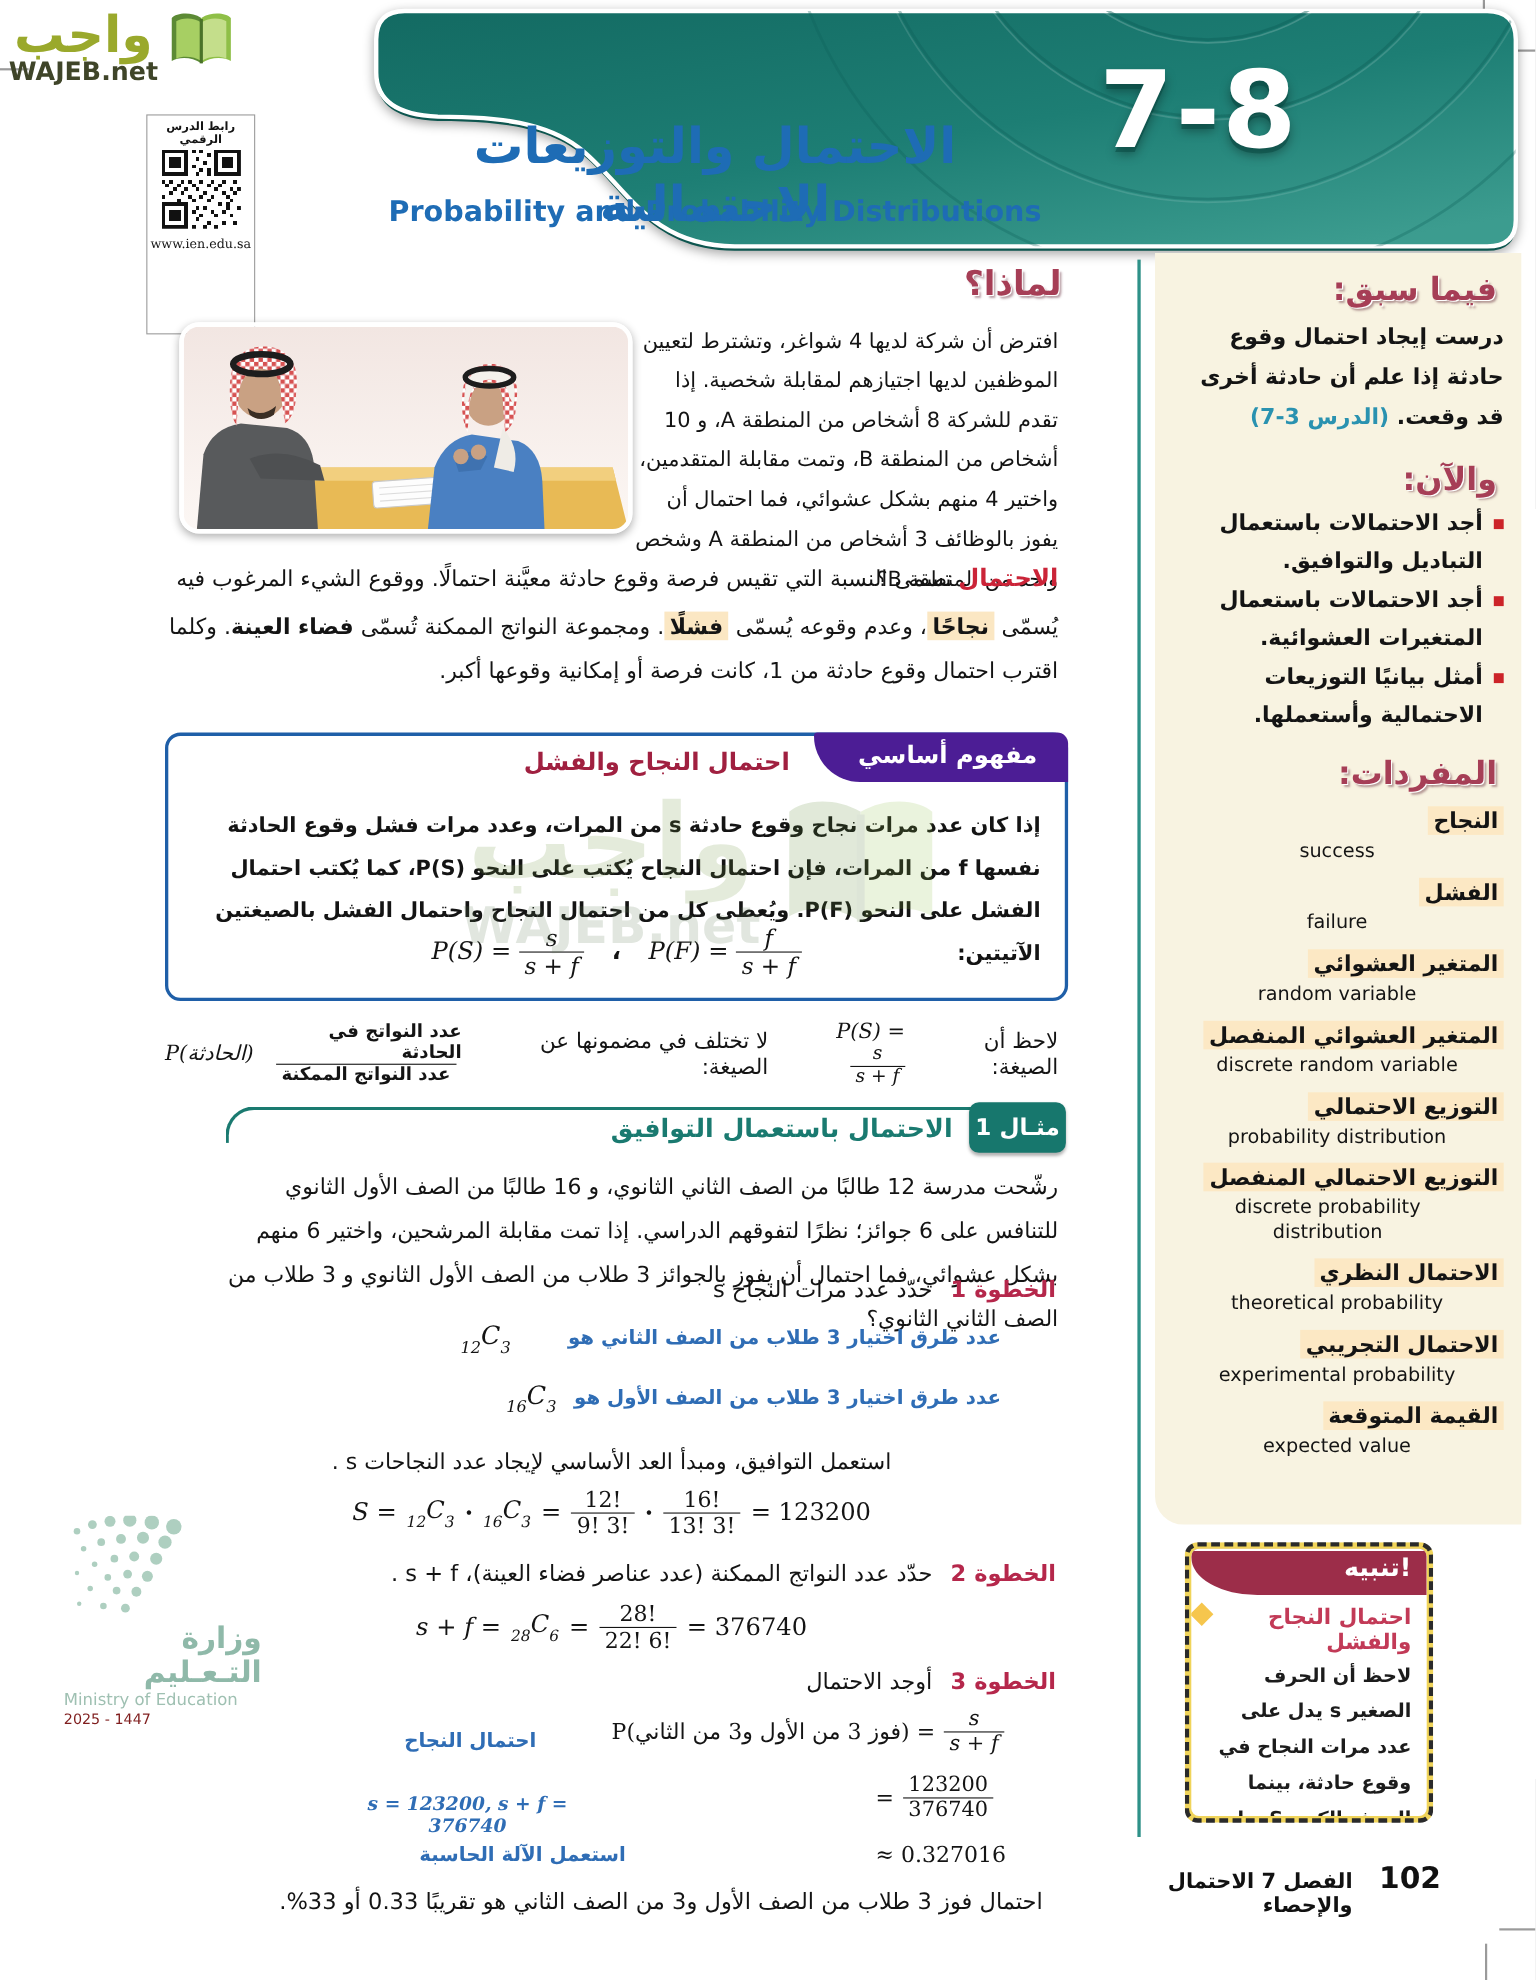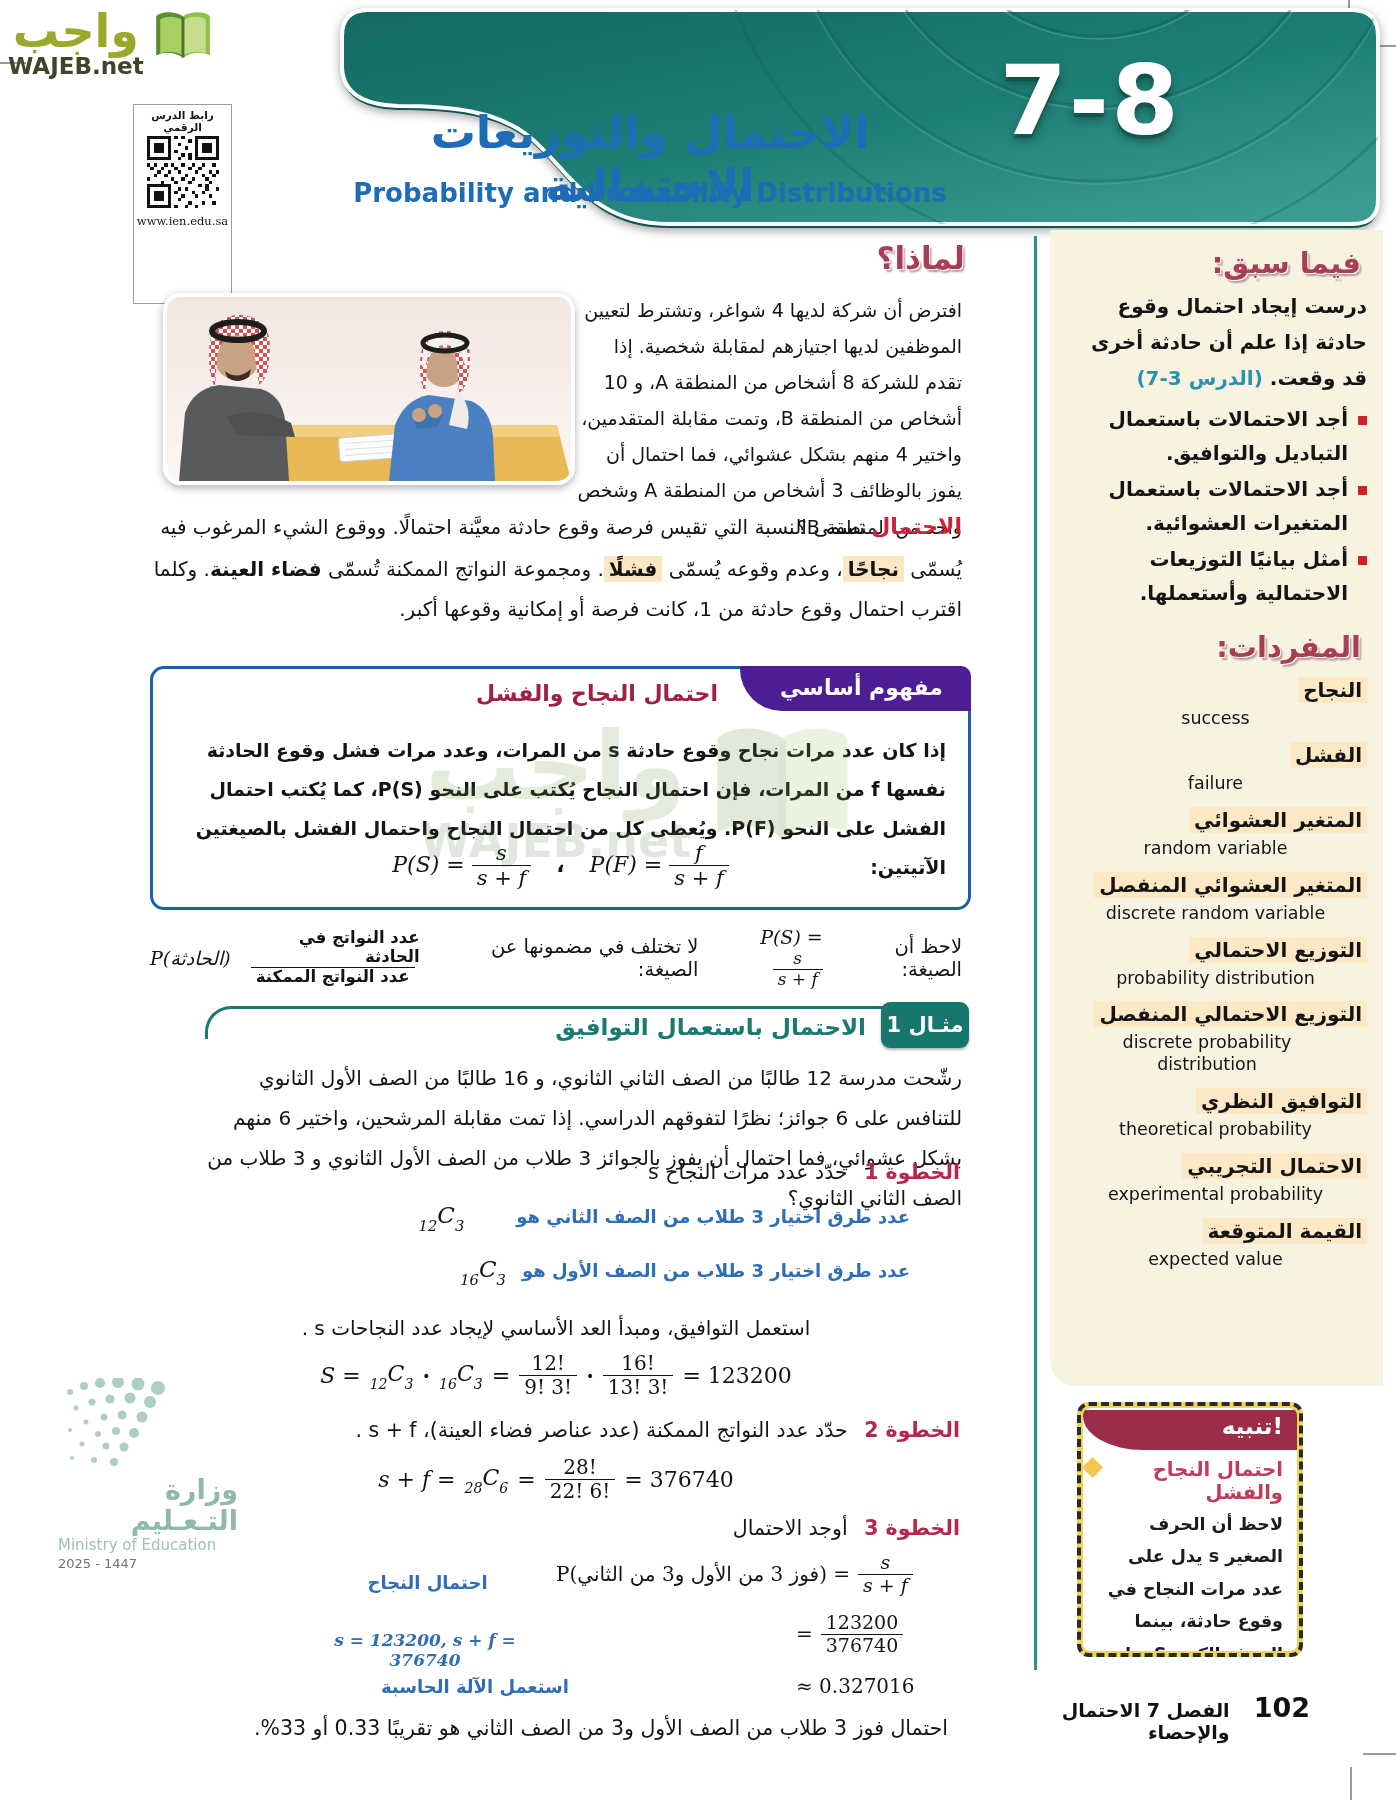--- a/index.html
+++ b/index.html
@@ -138,20 +138,21 @@
   <div class="abs lesson-num" style="left:985px;top:44px;width:210px;text-align:center;">7-8</div>
 
   <div class="abs title-en" style="left:345px;top:178px;width:610px;text-align:center;">Probability and Probability Distributions</div>
   <div class="abs title-ar rtl" style="left:345px;top:106px;width:610px;text-align:center;">الاحتمال والتوزيعات الاحتمالية</div>
 
   <div class="abs" style="left:1034px;top:236px;width:2.5px;height:1434px;background:#2e9188;"></div>
 
   <div id="sidebar" class="abs rtl" style="left:1050px;top:230px;width:333px;height:1156px;">
     <div class="fancy" style="font-size:29px;margin:6px 6px 8px 0;">فيما سبق:</div>
     <div class="para"><span>درست إيجاد احتمال وقوع حادثة إذا علم أن حادثة أخرى قد وقعت. </span><span class="ref-teal">(الدرس 3-7)</span></div>
+    <div class="fancy" style="font-size:29px;margin:22px 6px 4px 0;">والآن:</div>
     <ul class="now-list">
       <li>
           <span>أجد الاحتمالات باستعمال التباديل والتوافيق.</span>
         </li>
       <li>
           <span>أجد الاحتمالات باستعمال المتغيرات العشوائية.</span>
         </li>
       <li>
           <span>أمثل بيانيًا التوزيعات الاحتمالية وأستعملها.</span>
         </li>
@@ -163,21 +164,21 @@
       <div class="v-ar"><span>الفشل</span></div>
       <div class="v-en">failure</div>
       <div class="v-ar"><span>المتغير العشوائي</span></div>
       <div class="v-en">random variable</div>
       <div class="v-ar"><span>المتغير العشوائي المنفصل</span></div>
       <div class="v-en">discrete random variable</div>
       <div class="v-ar"><span>التوزيع الاحتمالي</span></div>
       <div class="v-en">probability distribution</div>
       <div class="v-ar"><span>التوزيع الاحتمالي المنفصل</span></div>
       <div class="v-en" style="width:200px;margin-right:60px;">discrete probability distribution</div>
-      <div class="v-ar"><span>التوافيق النظري</span></div>
+      <div class="v-ar"><span>الاحتمال النظري</span></div>
       <div class="v-en">theoretical probability</div>
       <div class="v-ar"><span>الاحتمال التجريبي</span></div>
       <div class="v-en">experimental probability</div>
       <div class="v-ar"><span>القيمة المتوقعة</span></div>
       <div class="v-en">expected value</div>
     </div>
   </div>
 
   <div class="abs fancy rtl" style="right:431px;top:240px;font-size:31px;">لماذا؟</div>
 
@@ -397,21 +398,21 @@
         <circle cx="24" cy="66" r="2.5"></circle>
           <circle cx="48" cy="68" r="3.5"></circle>
           <circle cx="66" cy="69" r="4.5"></circle>
         <circle cx="14" cy="80" r="2"></circle>
           <circle cx="36" cy="82" r="3"></circle>
           <circle cx="56" cy="84" r="4"></circle>
       </g>
     </svg>
     <div class="rtl" style="font-size:27px;font-weight:bold;color:#8fb9a9;line-height:1.15;">وزارة التـعـليم</div>
     <div style="font-size:15px;color:#9fc0b2;">Ministry of Education</div>
-    <div style="font-size:13px;color:#737373;margin-top:2px;">2025 - 1447</div>
+    <div style="font-size:13px;color:#7f1d1d;margin-top:2px;">2025 - 1447</div>
   </div>
 
   <div class="abs rtl" style="left:990px;top:1692px;width:320px;display:flex;gap:24px;align-items:baseline;">
     <span class="footer-num">102</span>
     <span class="footer-chap">الفصل 7   الاحتمال والإحصاء</span>
   </div>
 
 </div>
 
 </body></html>

